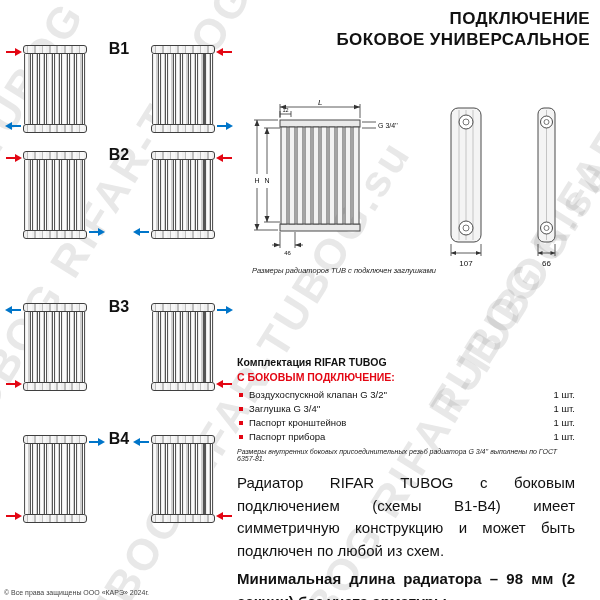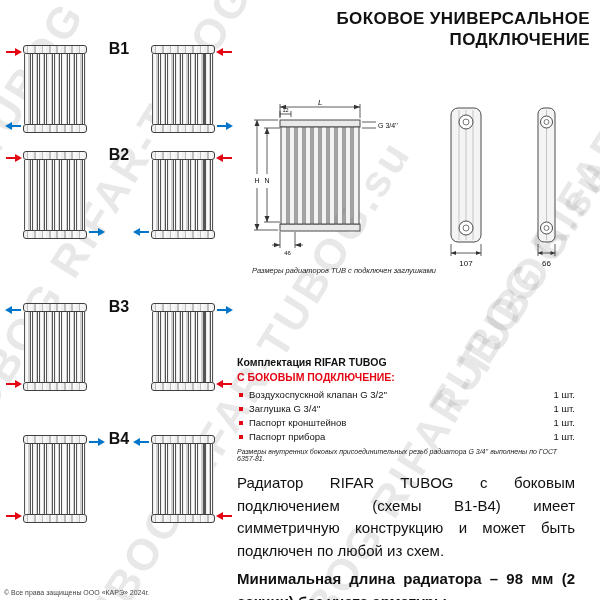--- a/index.html
+++ b/index.html
@@ -80,22 +80,22 @@
 
 <div class="watermark" style="left:-60px;top:420px">TUBOG  RIFAR-TUBOG.su</div>
 <div class="watermark" style="left:60px;top:640px">TUBOG  RIFAR-TUBOG.su</div>
 <div class="watermark" style="left:260px;top:660px">TUBOG  RIFAR-TUBOG.su</div>
 <div class="watermark" style="left:420px;top:400px">TUBOG  RIFAR-TUBOG.su</div>
 <div class="watermark" style="left:-40px;top:140px">TUBOG  RIFAR-TUBOG.su</div>
 
 <div class="content">
 
   <div class="page-title">
+    <div>ПОДКЛЮЧЕНИЕ</div>
     <div>БОКОВОЕ УНИВЕРСАЛЬНОЕ</div>
-    <div>ПОДКЛЮЧЕНИЕ</div>
   </div>
 
   <div class="scheme-row" style="top:40px">
     <div class="rad-wrap">
       <div class="rad">
         <div class="rad-cap"></div>
         <div class="rad-mid"></div>
         <div class="rad-cap"></div>
       </div>
     <div class="arr tl red dir-right">

